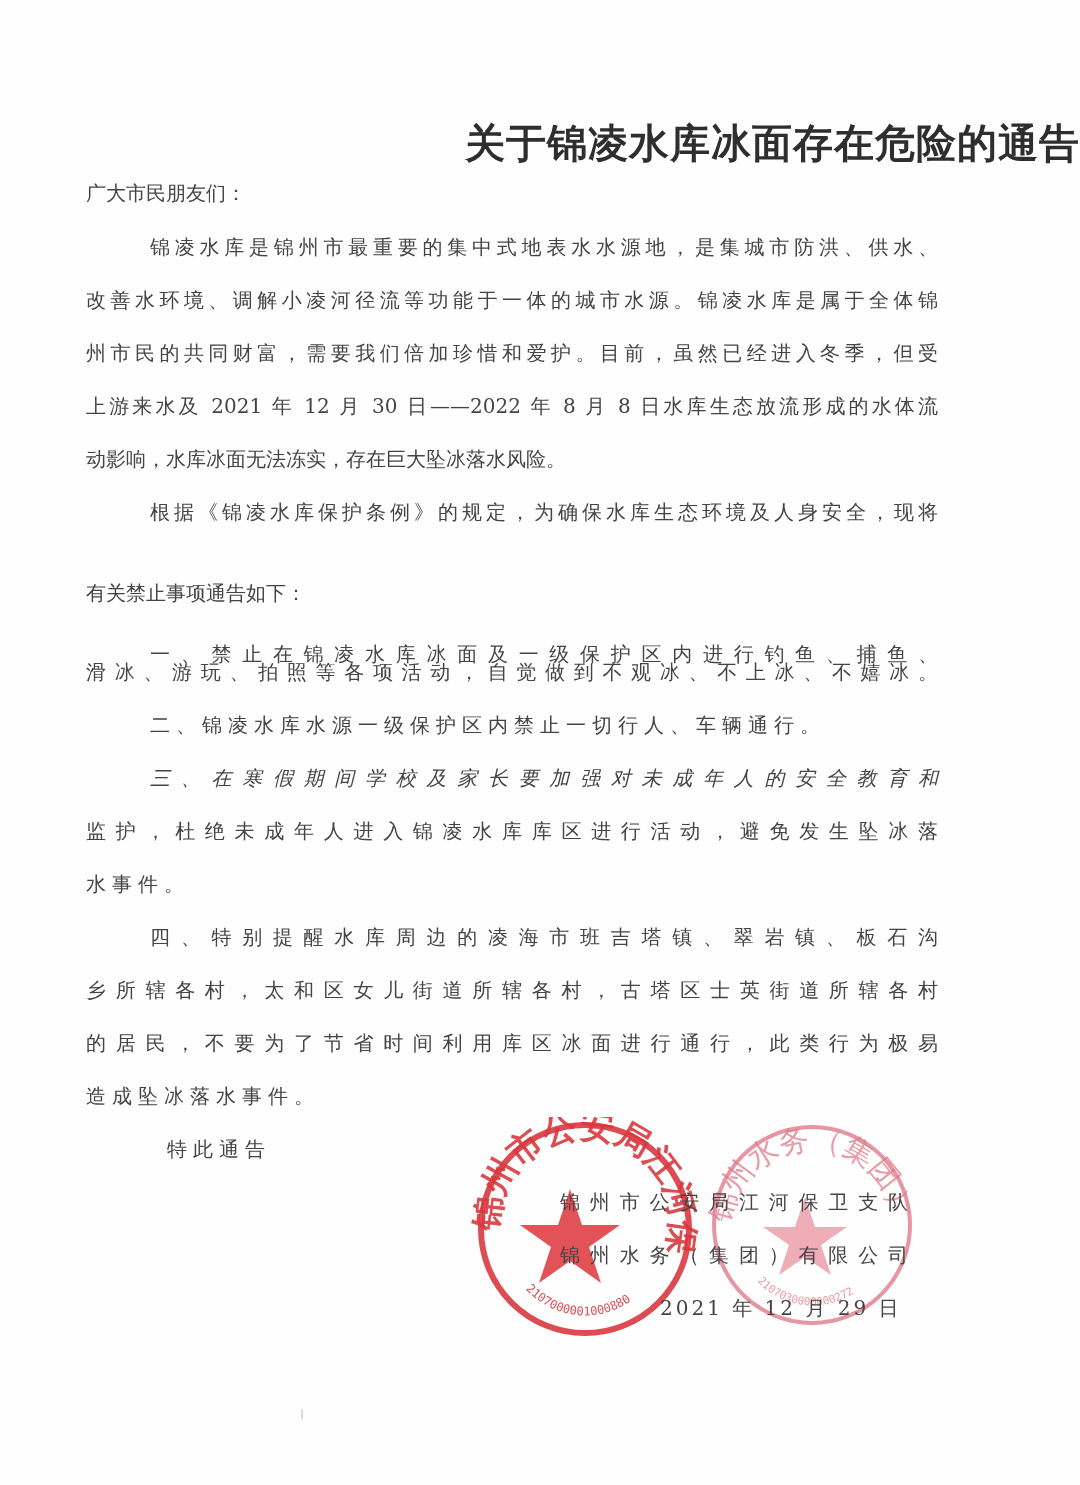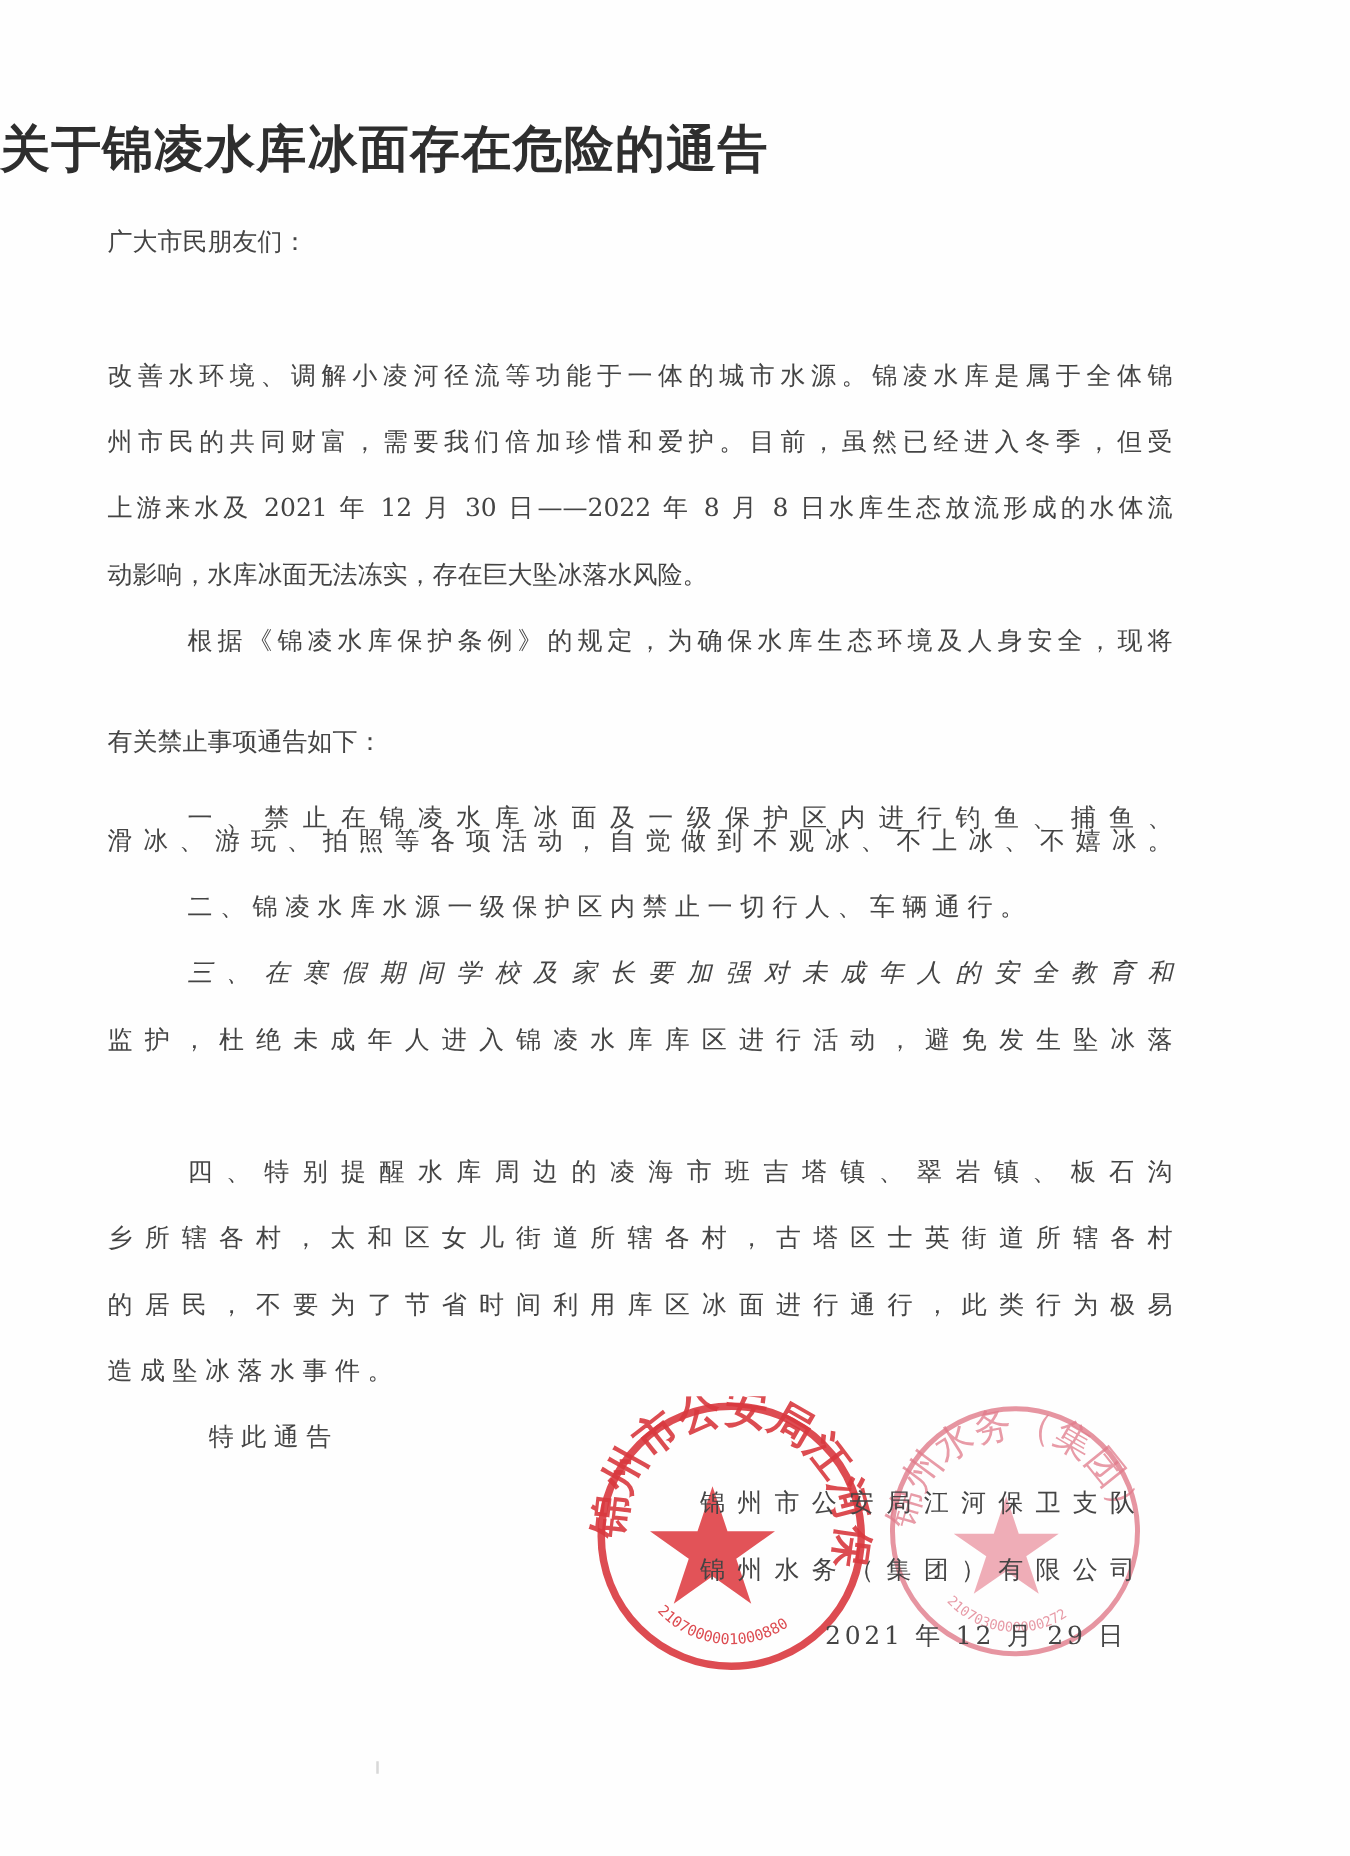--- a/index.html
+++ b/index.html
@@ -18,22 +18,22 @@
     .page {
       position: absolute;
       left: 0; top: 0;
       width: 1080px;
       height: 1485px;
       background: #fefefe;
     }
     .title {
       position: absolute;
       left: 0; right: 0;
-      top: 92px;
-      text-align: left;
+      top: 116px;
+      text-align: right;
       font-family: "DejaVu Sans", "Liberation Sans", sans-serif;
       font-size: 40px;
       font-weight: bold;
       color: #2e2e2e;
       letter-spacing: 1px;
     }
     .line {
       position: absolute;
       left: 86px;
       width: 852px;
@@ -62,35 +62,37 @@
   </style>
 </head>
 <body>
 
 <div class="page">
 
   <div class="title">关于锦凌水库冰面存在危险的通告</div>
 
   <div class="line" style="top:177px;">广大市民朋友们：</div>
 
+  <div class="line indent justify" style="top:231px;">锦凌水库是锦州市最重要的集中式地表水水源地，是集城市防洪、供水、</div>
   <div class="line justify" style="top:337px;">州市民的共同财富，需要我们倍加珍惜和爱护。目前，虽然已经进入冬季，但受</div>
   <div class="line justify" style="top:284px;">改善水环境、调解小凌河径流等功能于一体的城市水源。锦凌水库是属于全体锦</div>
   <div class="line justify" style="top:390px;">上游来水及 2021 年 12 月 30 日——2022 年 8 月 8 日水库生态放流形成的水体流</div>
   <div class="line" style="top:443px;">动影响，水库冰面无法冻实，存在巨大坠冰落水风险。</div>
 
   <div class="line indent justify" style="top:496px;">根据《锦凌水库保护条例》的规定，为确保水库生态环境及人身安全，现将</div>
   <div class="line" style="top:549px;margin-top:28px;">有关禁止事项通告如下：</div>
 
   <div class="line indent justify" style="top:603px;margin-top:35px;">一、禁止在锦凌水库冰面及一级保护区内进行钓鱼、捕鱼、</div>
   <div class="line justify" style="top:656px;">滑冰、游玩、拍照等各项活动，自觉做到不观冰、不上冰、不嬉冰。</div>
 
   <div class="line indent" style="top:709px; letter-spacing:6px;">二、锦凌水库水源一级保护区内禁止一切行人、车辆通行。</div>
 
   <div class="line indent justify" style="top:762px;font-style:italic;">三、在寒假期间学校及家长要加强对未成年人的安全教育和</div>
   <div class="line justify" style="top:815px;">监护，杜绝未成年人进入锦凌水库库区进行活动，避免发生坠冰落</div>
+  <div class="line" style="top:868px; letter-spacing:6px;">水事件。</div>
 
   <div class="line indent justify" style="top:921px;">四、特别提醒水库周边的凌海市班吉塔镇、翠岩镇、板石沟</div>
   <div class="line justify" style="top:974px;">乡所辖各村，太和区女儿街道所辖各村，古塔区士英街道所辖各村</div>
   <div class="line justify" style="top:1027px;">的居民，不要为了节省时间利用库区冰面进行通行，此类行为极易</div>
   <div class="line" style="top:1080px; letter-spacing:6px;">造成坠冰落水事件。</div>
 
   <div class="line" style="left:167px; top:1133px; letter-spacing:6px;">特此通告</div>
 
   <div class="seal" style="left:470px; top:1117px;">
     <svg width="230" height="225" viewBox="0 0 230 225">

